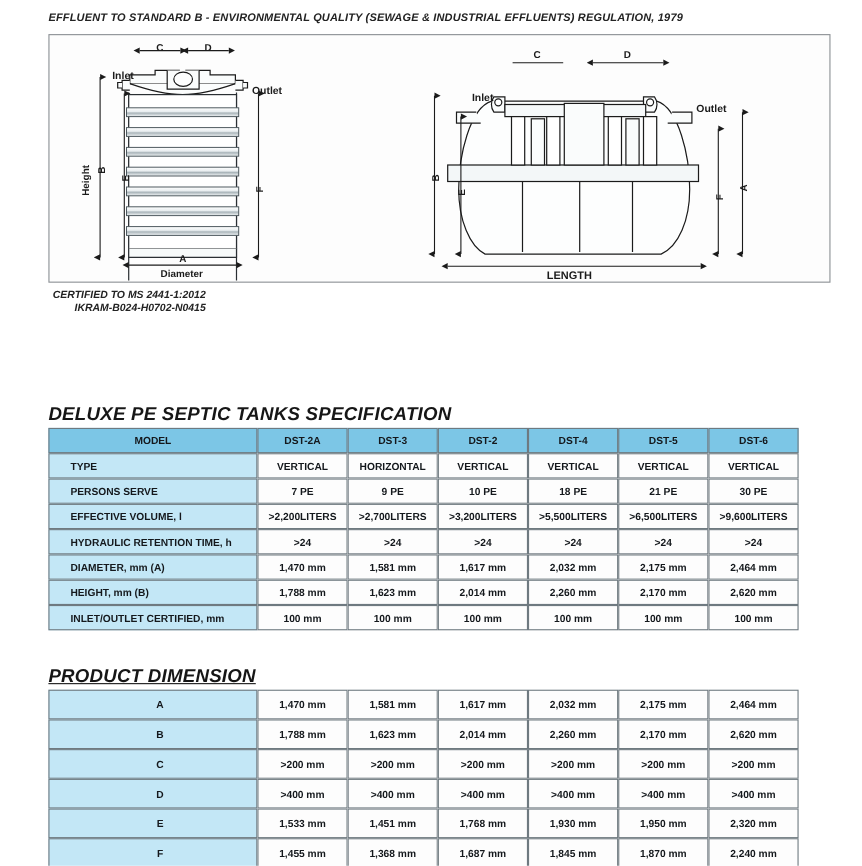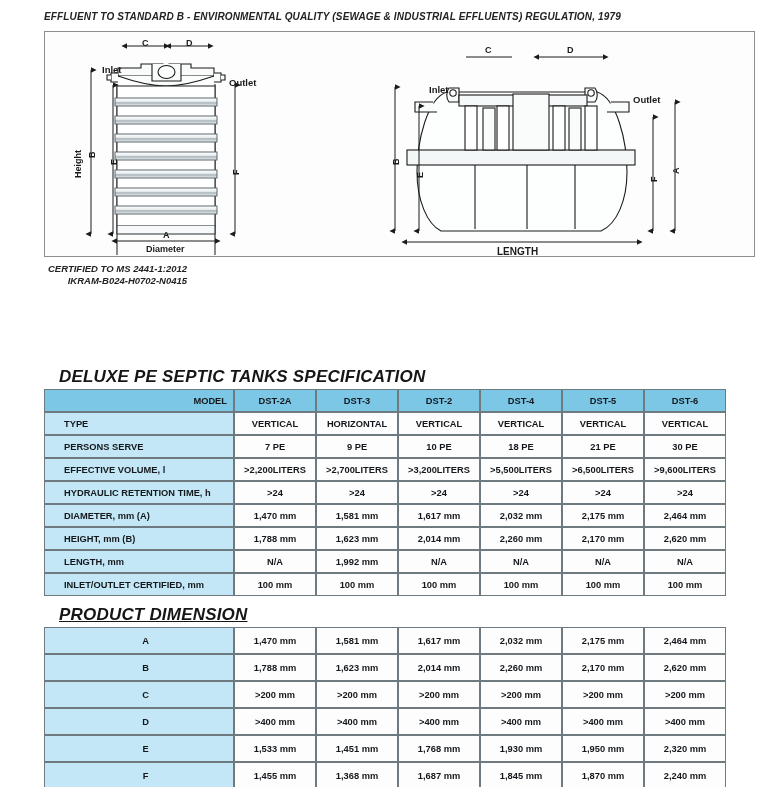--- a/index.html
+++ b/index.html
@@ -78,21 +78,20 @@
 
   
   .section-title {
     position: absolute;
     font-size: 17px;
     font-weight: bold;
     font-style: italic;
     letter-spacing: 0.2px;
     color: #161616;
     white-space: nowrap;
-    margin-left: 15px;
   }
   #spec-title { left: 44px; top: 367px; }
   #dim-title  { left: 44px; top: 605px; text-decoration: underline; }
 
   
   table.spec {
     position: absolute;
     border-collapse: separate;
     border-spacing: 0;
     table-layout: fixed;
@@ -110,21 +109,21 @@
     text-align: center;
     vertical-align: middle;
     overflow: hidden;
     white-space: nowrap;
   }
   table.spec th.hdr {
     background: #7cc6e6;
     height: 21px;
   }
   table.spec th.hdr.rowlabel {
-    text-align: right;
+    text-align: center;
   }
   table.spec td.rowlabel {
     background: #c3e7f6;
     text-align: left;
     height: 21px;
     padding-left: 19px;
   }
   #dim-table td.rowlabel {
     text-align: center;
     height: 25px;
@@ -364,29 +363,20 @@
     <tr>
       <td class="rowlabel">HEIGHT, mm      (B)</td>
       <td class="val">1,788 mm</td>
       <td class="val">1,623 mm</td>
       <td class="val">2,014 mm</td>
       <td class="val">2,260 mm</td>
       <td class="val">2,170 mm</td>
       <td class="val">2,620 mm</td>
     </tr>
     <tr>
-      <td class="rowlabel">LENGTH, mm</td>
-      <td class="val">N/A</td>
-      <td class="val">1,992 mm</td>
-      <td class="val">N/A</td>
-      <td class="val">N/A</td>
-      <td class="val">N/A</td>
-      <td class="val">N/A</td>
-    </tr>
-    <tr>
       <td class="rowlabel">INLET/OUTLET CERTIFIED, mm</td>
       <td class="val">100 mm</td>
       <td class="val">100 mm</td>
       <td class="val">100 mm</td>
       <td class="val">100 mm</td>
       <td class="val">100 mm</td>
       <td class="val">100 mm</td>
     </tr>
   </tbody>
 </table>

